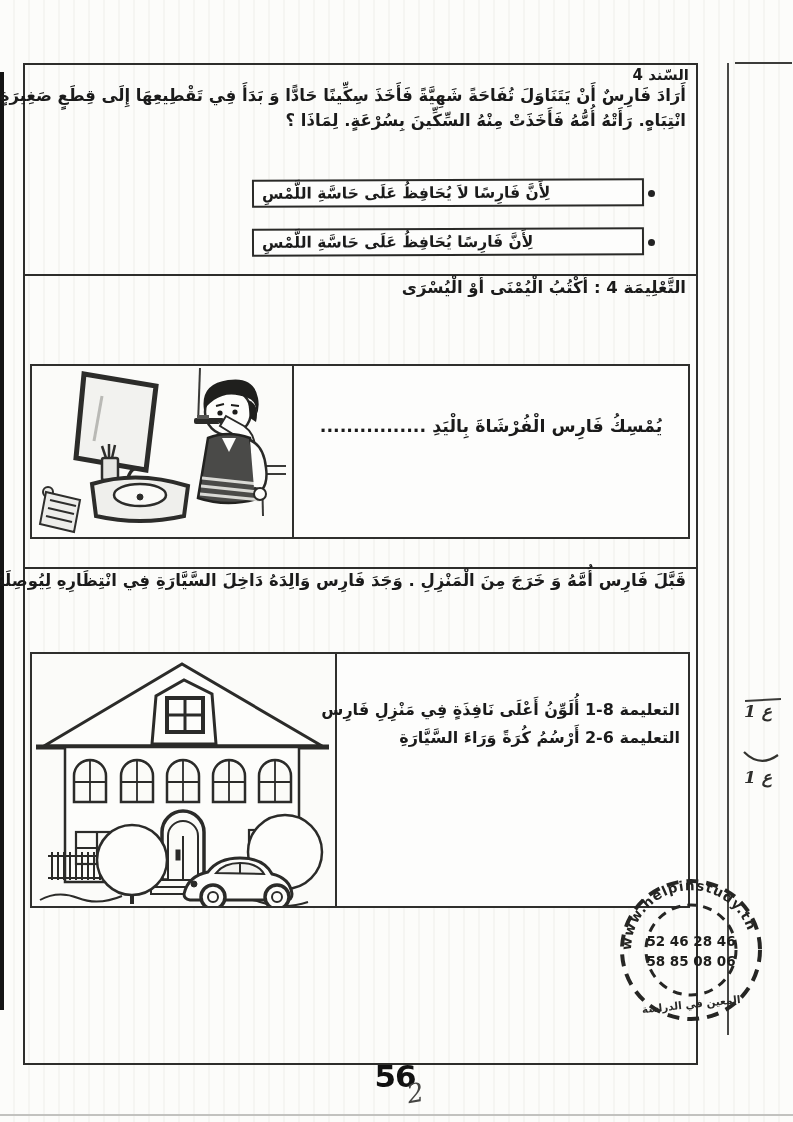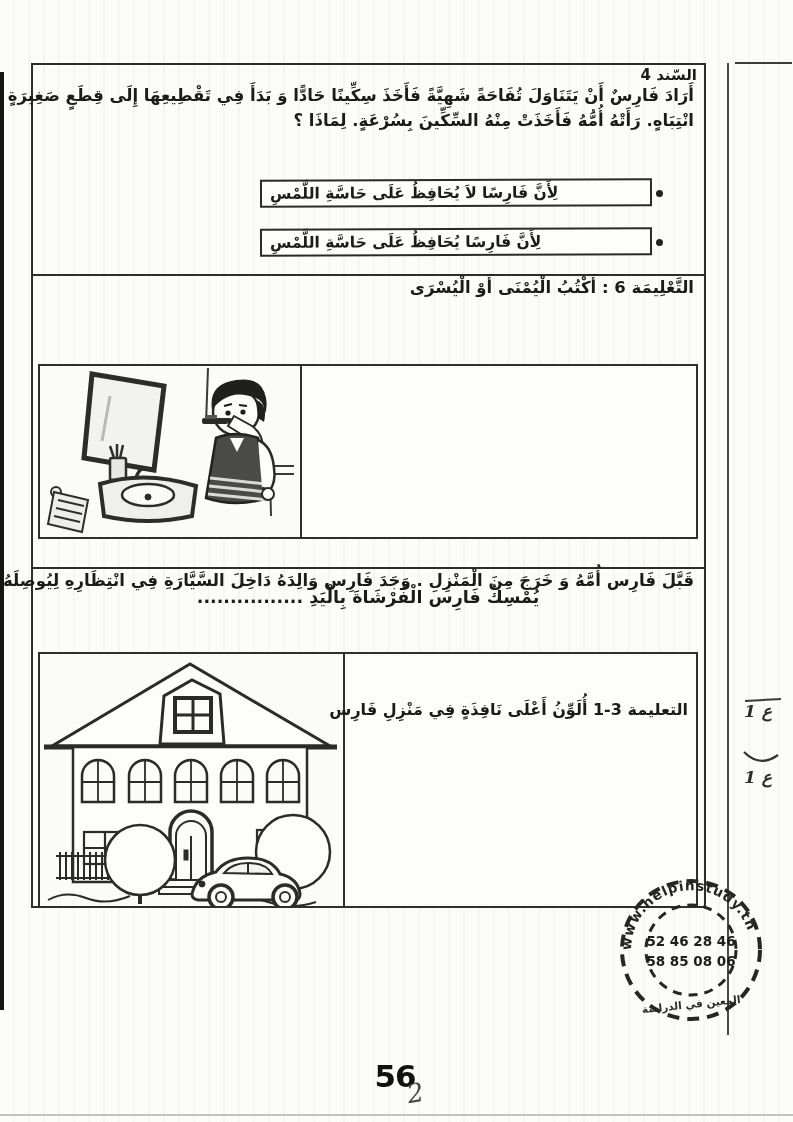--- a/index.html
+++ b/index.html
@@ -10,21 +10,21 @@
     background-image: repeating-linear-gradient(90deg,#fcfcfa 0 13px,#f5f5f2 13px 15px);
     overflow:hidden; color:#1b1b1b;
   }
   
   .left-scan-bar { position:absolute; left:0; top:72px; width:4px; height:938px; background:#141414; }
   .bottom-hairline { position:absolute; left:0; top:1114px; width:793px; height:2px; background:#c2c2bf; }
   .margin-vline { position:absolute; left:727px; top:63px; width:2px; height:972px; background:#4a4a48; }
   .topright-line { position:absolute; left:735px; top:62px; width:57px; height:2px; background:#3c3c3a; }
 
   
-  .extable { position:absolute; left:31px; top:63px; width:675px; height:845px; border:2px solid #2d2d2b; }
+  .extable { position:absolute; left:23px; top:63px; width:675px; height:1002px; border:2px solid #2d2d2b; }
   .section { position:absolute; left:0; width:100%; }
   .sec4 { top:0; height:209px; }
   .sec5 { top:209px; height:293px; border-top:2px solid #2d2d2b; }
   .sec6 { top:502px; height:341px; border-top:2px solid #2d2d2b; }
 
   .arb { direction:rtl; text-align:right; font-weight:700; }
   .sanad-label { font-size:15px; padding:1px 7px 0 0; letter-spacing:.3px; }
   .para { font-size:16.5px; line-height:1.5; padding:0 10px 0 6px; white-space:nowrap; }
   .instr { font-size:16.5px; padding:2px 10px 0 6px; white-space:nowrap; }
 
@@ -33,21 +33,21 @@
     border:2px solid #2a2a28; background:#fdfdfc;
     display:flex; align-items:center; justify-content:flex-end;
     font-size:15.5px; font-weight:700; direction:rtl; padding:0 8px;
     white-space:nowrap; transform:rotate(-.25deg);
   }
   .opt1 { top:114px; } .opt2 { top:163px; }
   .opt-bullet { position:absolute; width:7px; height:7px; background:#222; border-radius:50%; left:623px; }
   .b1 { top:125px; } .b2 { top:174px; }
 
   .figure-box { position:absolute; left:5px; width:660px; border:2px solid #2f2f2d; display:flex; background:#fdfdfc; }
-  .fb5 { top:88px; height:175px;flex-direction:column; }
+  .fb5 { top:88px; height:175px; }
   .fb6 { top:83px; height:256px; }
   .img-cell { border-right:2px solid #2f2f2d; position:relative; overflow:hidden; background:#fbfbf9; }
   .ic5 { width:262px; } .ic6 { width:305px; }
   .txt-cell { flex:1; position:relative; }
   .sentence { position:absolute; top:50px; left:0; right:0; text-align:center; direction:rtl; font-size:17.5px; font-weight:700; white-space:nowrap; }
   .instr6 { position:absolute; top:42px; right:8px; direction:rtl; text-align:right; font-size:16px; font-weight:700; line-height:1.75; white-space:nowrap; }
 
   
   .hand { font-family:"DejaVu Serif", serif; font-style:italic; color:#2e2e2c; }
   .mark-line  { position:absolute; left:745px; top:699px; width:36px; height:2px; background:#3a3a38; transform:rotate(-3deg); }
@@ -78,21 +78,21 @@
       <div class="arb sanad-label">السّند 4</div>
       <div class="arb para">أَرَادَ فَارِسٌ أَنْ يَتَنَاوَلَ تُفَاحَةً شَهِيَّةً فَأَخَذَ سِكِّينًا حَادًّا وَ بَدَأَ فِي تَقْطِيعِهَا إِلَى قِطَعٍ صَغِيرَةٍ دُونَ</div>
       <div class="arb para">انْتِبَاهٍ. رَأَتْهُ أُمُّهُ فَأَخَذَتْ مِنْهُ السِّكِّينَ بِسُرْعَةٍ. لِمَاذَا ؟</div>
       <div class="opt-box opt1">لِأَنَّ فَارِسًا لاَ يُحَافِظُ عَلَى حَاسَّةِ اللَّمْسِ</div>
       <div class="opt-bullet b1"></div>
       <div class="opt-box opt2">لِأَنَّ فَارِسًا يُحَافِظُ عَلَى حَاسَّةِ اللَّمْسِ</div>
       <div class="opt-bullet b2"></div>
     </div>
 
     <div class="section sec5">
-      <div class="arb instr">التَّعْلِيمَة 6 : أَكْتُبُ الْيُمْنَى أَوْ الْيُسْرَى</div>
+      <div class="arb instr">التَّعْلِيمَة 4 : أَكْتُبُ الْيُمْنَى أَوْ الْيُسْرَى</div>
 
       <div class="figure-box fb5">
         <div class="img-cell ic5">
           <svg width="258" height="171" viewBox="0 0 258 171">
             <g stroke="#3a3a38" fill="none" stroke-width="2">
               <line x1="168" y1="2" x2="166" y2="58"></line>
               <line x1="206" y1="100" x2="254" y2="100"></line>
               <line x1="206" y1="108" x2="254" y2="108"></line>
               <line x1="230" y1="108" x2="231" y2="150"></line>
             </g>
@@ -219,21 +219,22 @@
               <circle cx="181" cy="243" r="12" stroke-width="3.5"></circle>
               <circle cx="181" cy="243" r="5" stroke-width="2"></circle>
               <circle cx="245" cy="243" r="12" stroke-width="3.5"></circle>
               <circle cx="245" cy="243" r="5" stroke-width="2"></circle>
               <circle cx="162" cy="230" r="3" fill="#2b2b29"></circle>
             </g>
           </svg>
         </div>
         <div class="txt-cell">
           <div class="instr6">
-            <div>التعليمة 3-1 أُلَوِّنُ أَعْلَى نَافِذَةٍ فِي مَنْزِلِ فَارِس</div>
+            <div>التعليمة 8-1 أُلَوِّنُ أَعْلَى نَافِذَةٍ فِي مَنْزِلِ فَارِس</div>
+            <div>التعليمة 6-2 أَرْسُمُ كُرَةً وَرَاءَ السَّيَّارَةِ</div>
           </div>
         </div>
       </div>
     </div>
   </div>
 
   <div class="mark-line"></div>
   <div class="mark-ain1 hand">ع 1</div>
   <div class="mark-curve">
     <svg width="40" height="18" viewBox="0 0 40 18">

